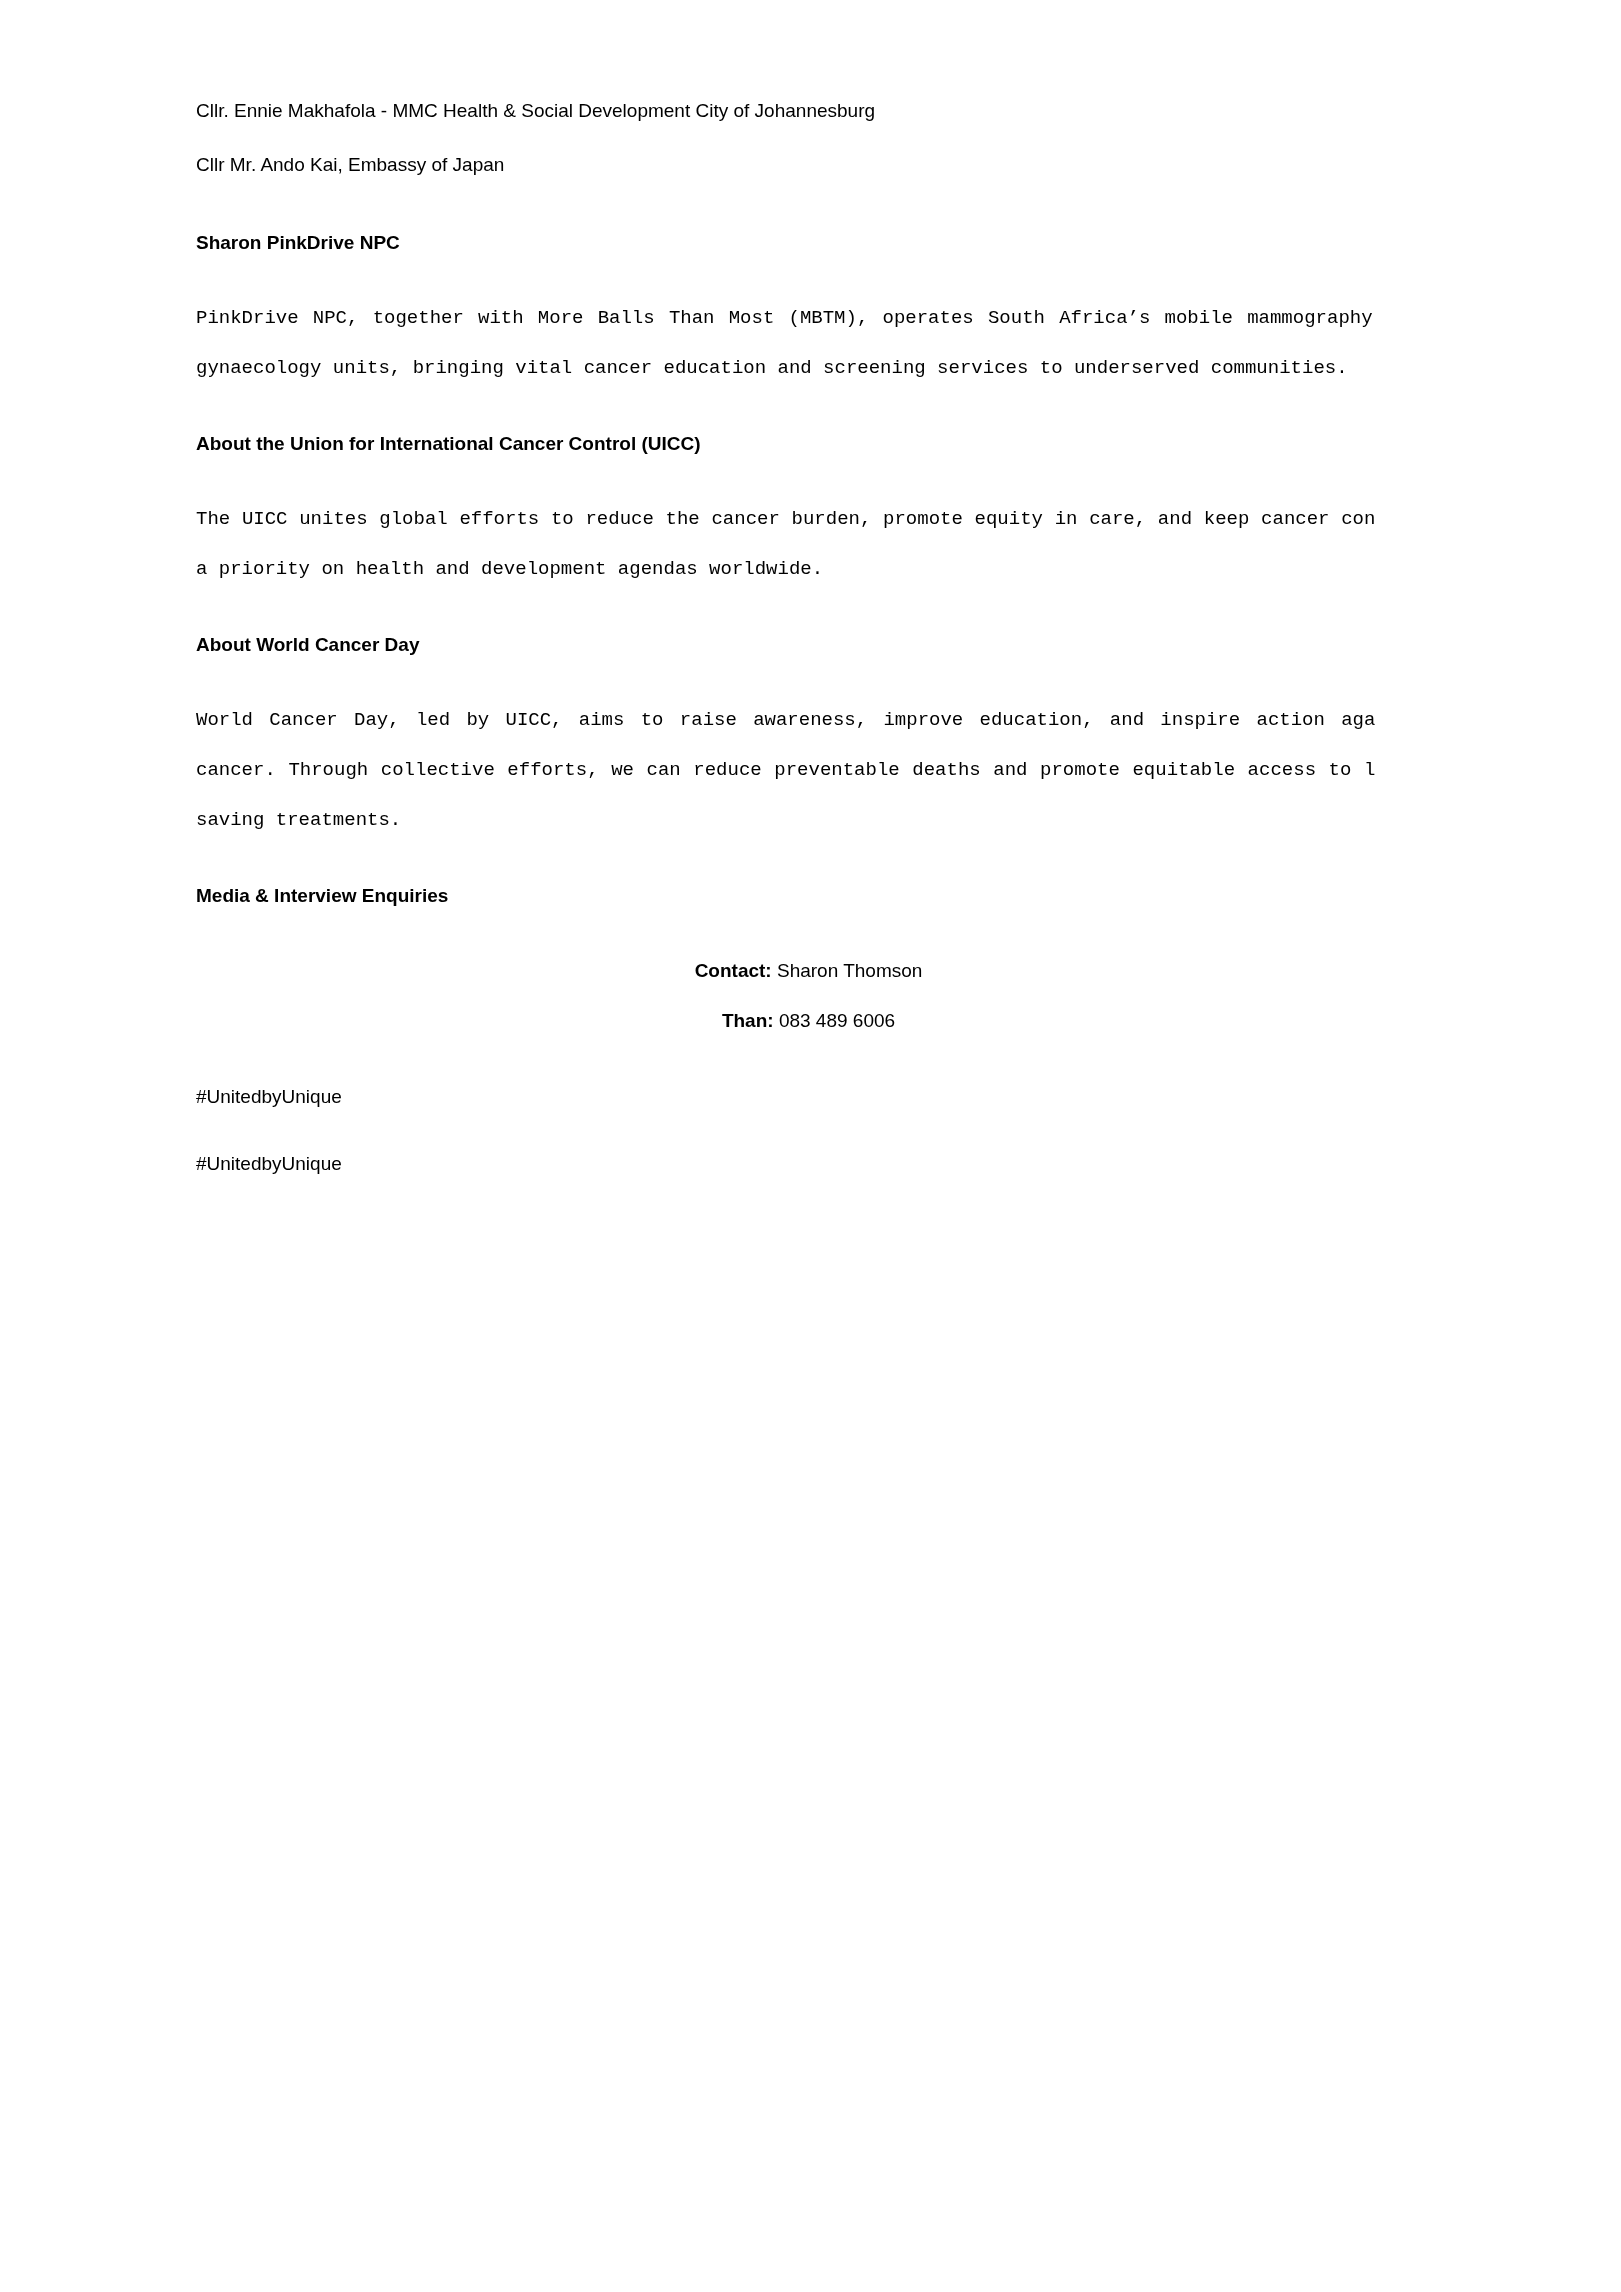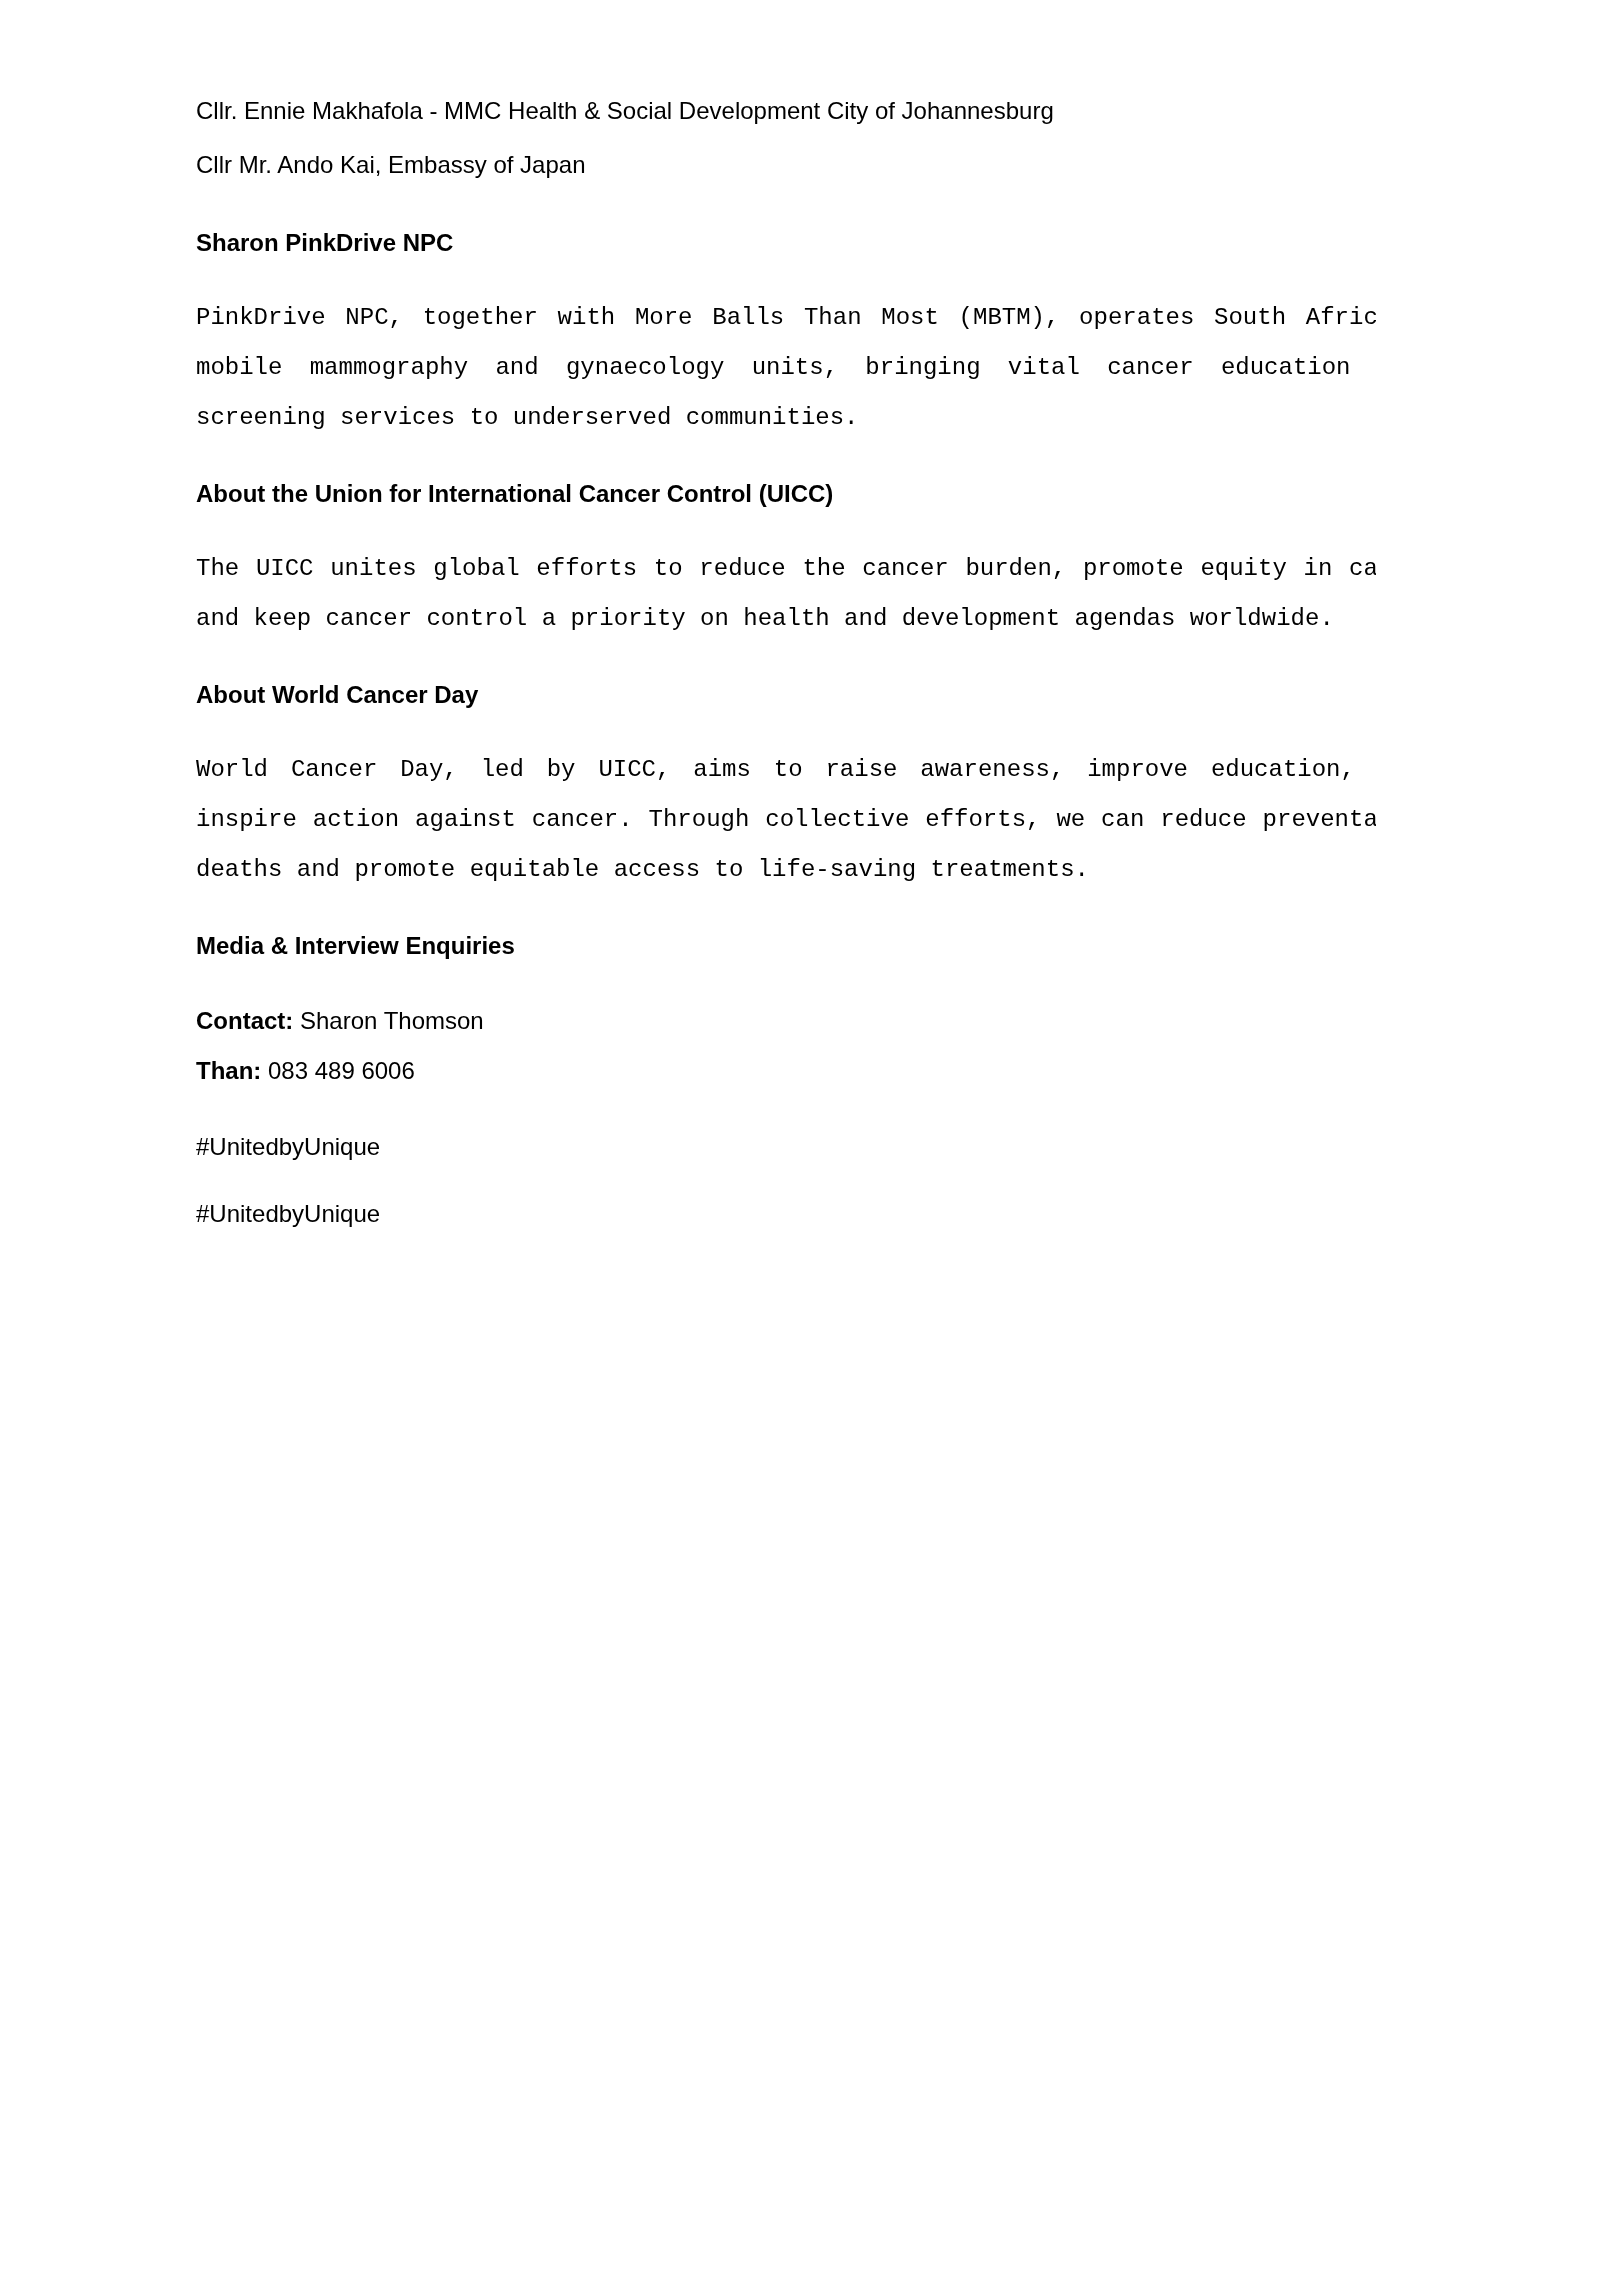--- a/index.html
+++ b/index.html
@@ -8,21 +8,21 @@
     background: #ffffff;
   }
   .page {
     position: relative;
     width: 1376px;
     height: 2293px;
     background: #ffffff;
     overflow: hidden;
     font-family: "Liberation Sans", "DejaVu Sans", sans-serif;
     color: #000000;
-    font-size: 24px;
+    font-size: 19px;
   }
   .content {
     position: absolute;
     left: 196px;
     top: 84px;
     width: 1225px;
   }
   .attendee-line {
     line-height: 54px;
     text-align: left;
@@ -35,21 +35,21 @@
   }
   .para {
     line-height: 50px;
     margin-top: 25.5px;
     text-align: justify;
     font-family: Liberation Mono, monospace;
   }
   .contact-block {
     line-height: 50px;
     margin-top: 25.5px;
-    text-align: left;
+    text-align: center;
   }
   .hashtag {
     line-height: 50px;
     margin-top: 25.5px;
     text-align: left;
   }
   .hashtag.second {
     margin-top: 17.6px;
   }
   .b {

